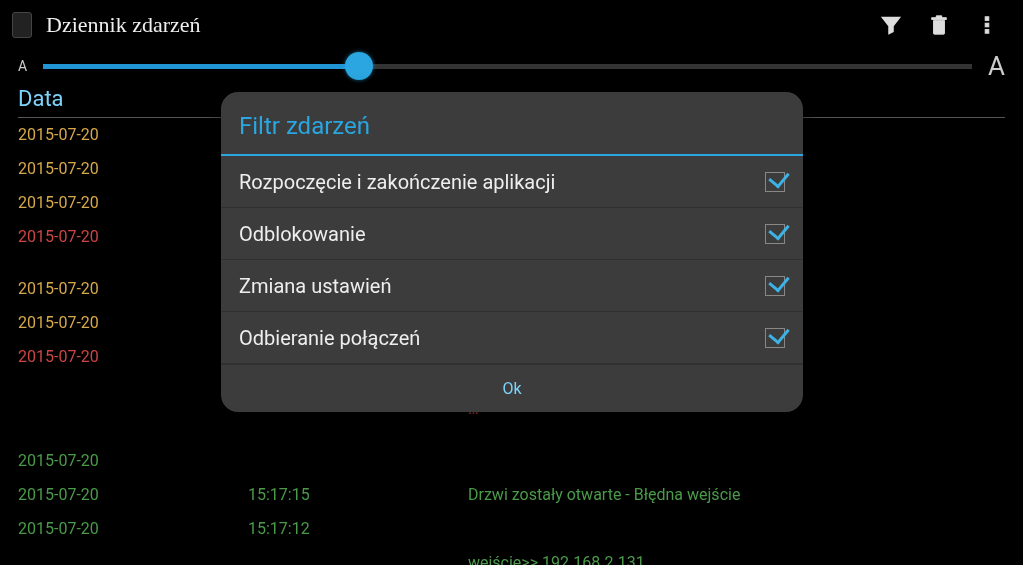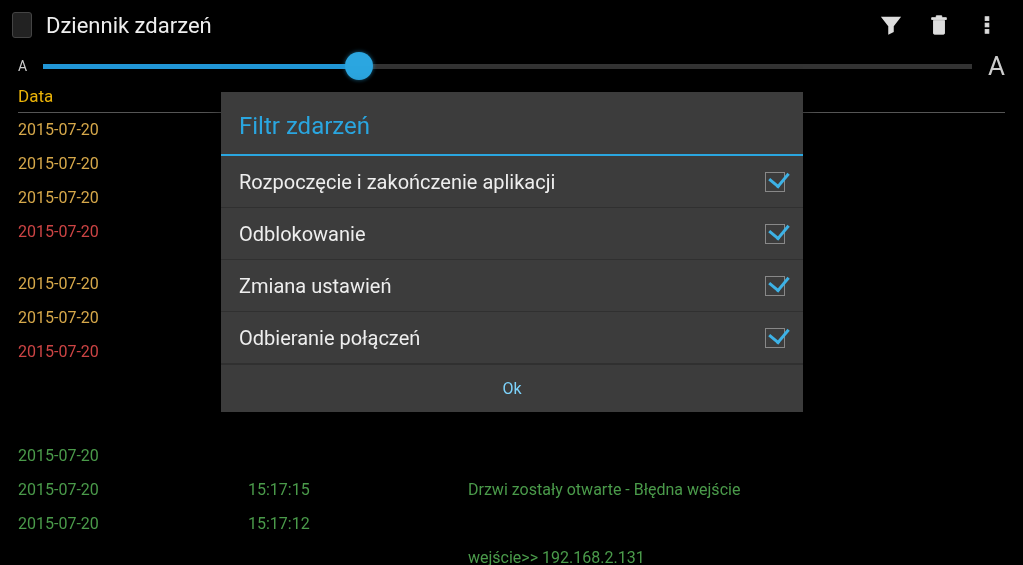--- a/index.html
+++ b/index.html
@@ -24,20 +24,21 @@
     border: 1px solid #444;
     border-radius: 3px;
     position: relative;
     margin-right: 14px;
     background: #222;
   }
   .appbar .title {
     font-size: 22px;
     color: #eee;
     flex: 1;
+    font-family: Liberation Serif, serif;
   }
   .appbar .action {
     width: 48px; height: 48px;
     display: flex; align-items: center; justify-content: center;
     cursor: pointer;
   }
   .appbar svg { stroke: #ddd; fill: #ddd; }
   
   .slider-row {
     display: flex;
@@ -76,22 +77,22 @@
   
   .table { width: 100%; padding: 0 18px; }
   .table .head-row, .table .row {
     display: flex;
   }
   .table .head-row {
     border-bottom: 1px solid #555;
     padding: 4px 0 6px;
   }
   .table .head-row span {
-    font-size: 17px;
-    color: #eab308;
+    font-size: 22px;
+    color: #7dd3fc;
   }
   .col-date { width: 230px; flex-shrink: 0; }
   .col-time { width: 220px; flex-shrink: 0; }
   .col-msg  { flex: 1; }
   .table .row {
     font-size: 16px;
     padding: 2px 0;
     line-height: 30px;
     white-space: nowrap;
   }
@@ -103,20 +104,21 @@
     position: absolute;
     inset: 0;
   }
   .modal {
     position: absolute;
     left: 221px;
     top: 92px;
     width: 582px;
     background: #3c3c3c;
     box-shadow: 0 4px 20px rgba(0,0,0,.6);
+    border-radius: 17px;
   }
   .modal .m-title {
     color: #2aa6e0;
     font-size: 24px;
     padding: 20px 18px 14px;
     border-bottom: 2px solid #2aa6e0;
   }
   .modal .m-item {
     display: flex;
     align-items: center;

